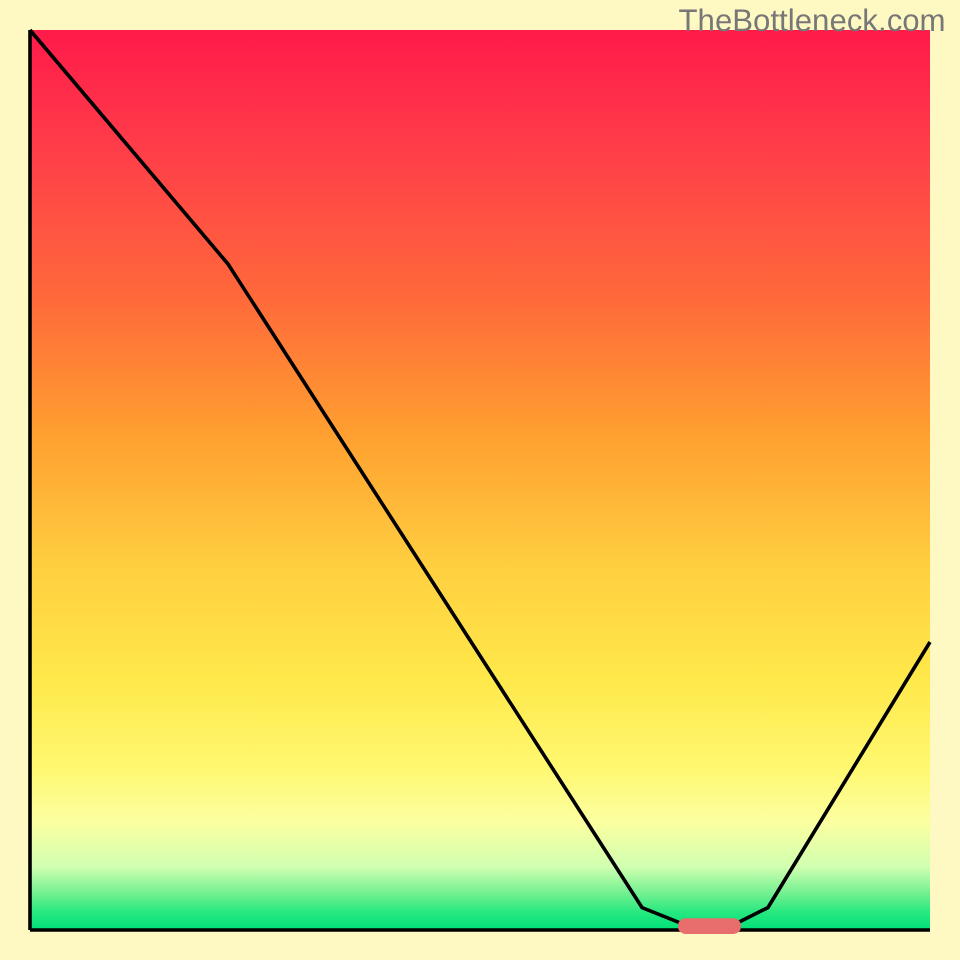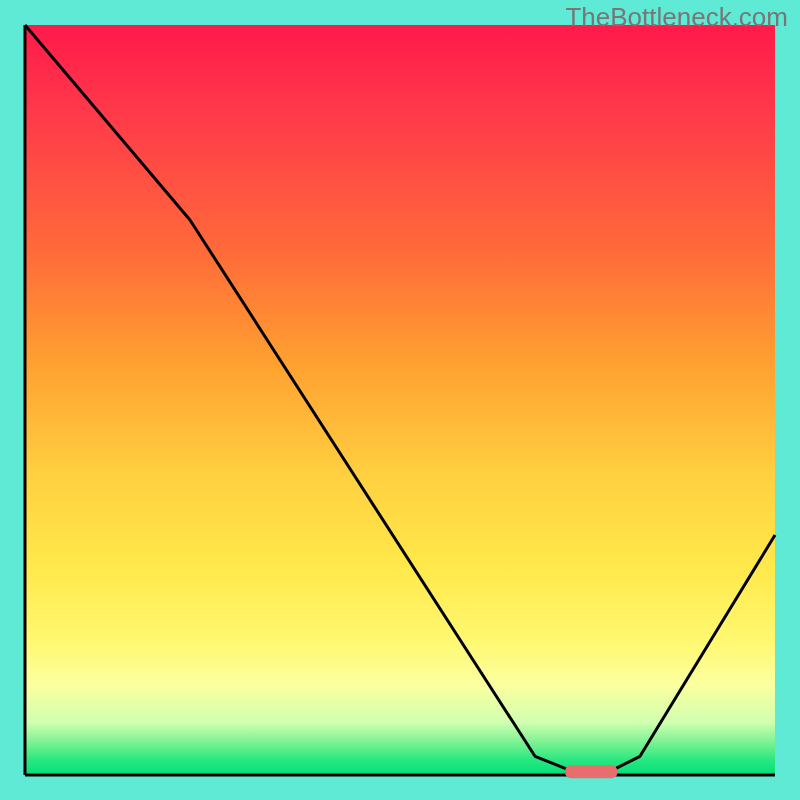--- a/index.html
+++ b/index.html
@@ -7,21 +7,21 @@
     padding: 0;
     width: 800px;
     height: 800px;
     overflow: hidden;
     font-family: Arial, sans-serif;
   }
   .chart-container {
     position: relative;
     width: 800px;
     height: 800px;
-    background: #5eead4;
+    background: #fef9c3;
   }
   .plot-area {
     position: absolute;
     left: 25px;
     top: 25px;
     width: 750px;
     height: 750px;
     background: linear-gradient(to bottom,
       #ff1a4a 0%,
       #ff3a4a 12%,

